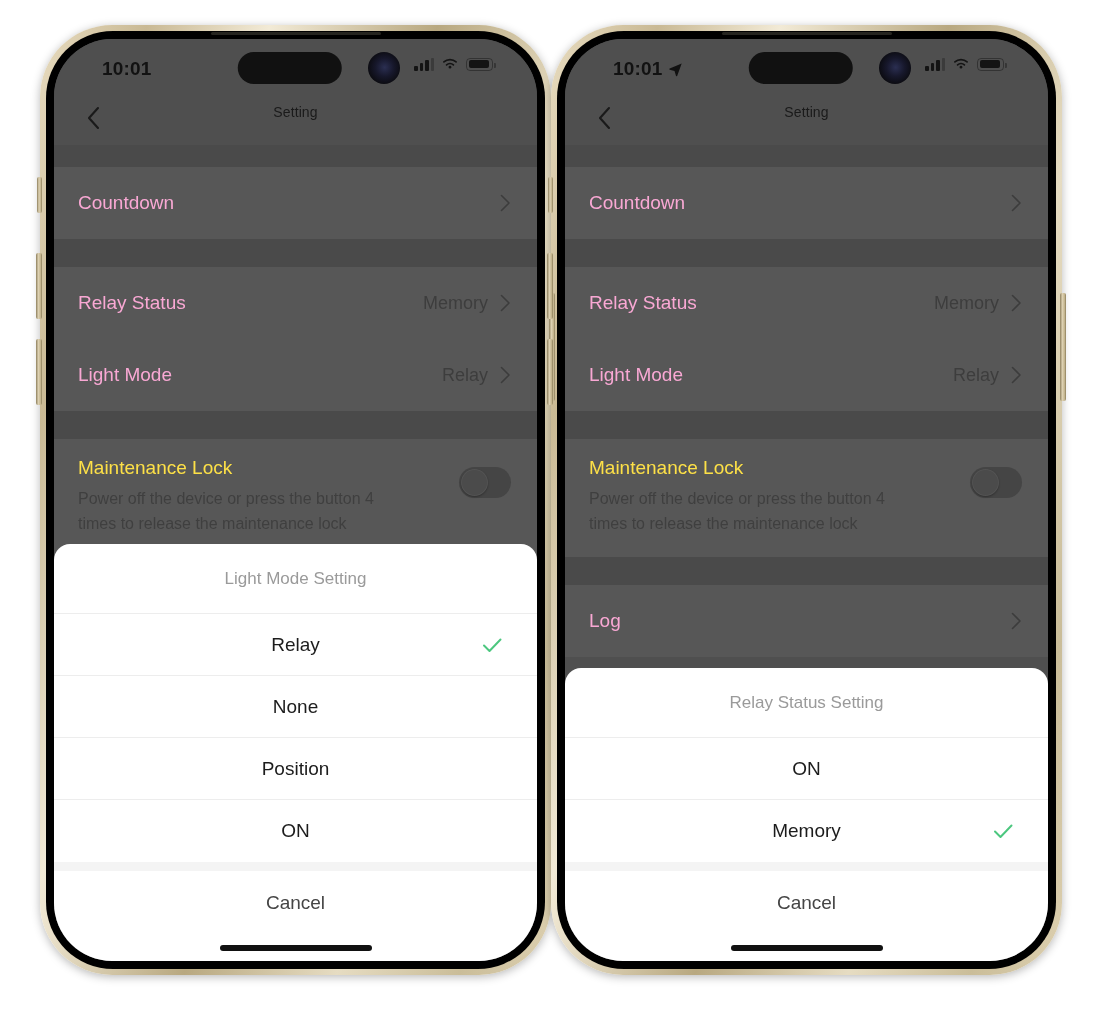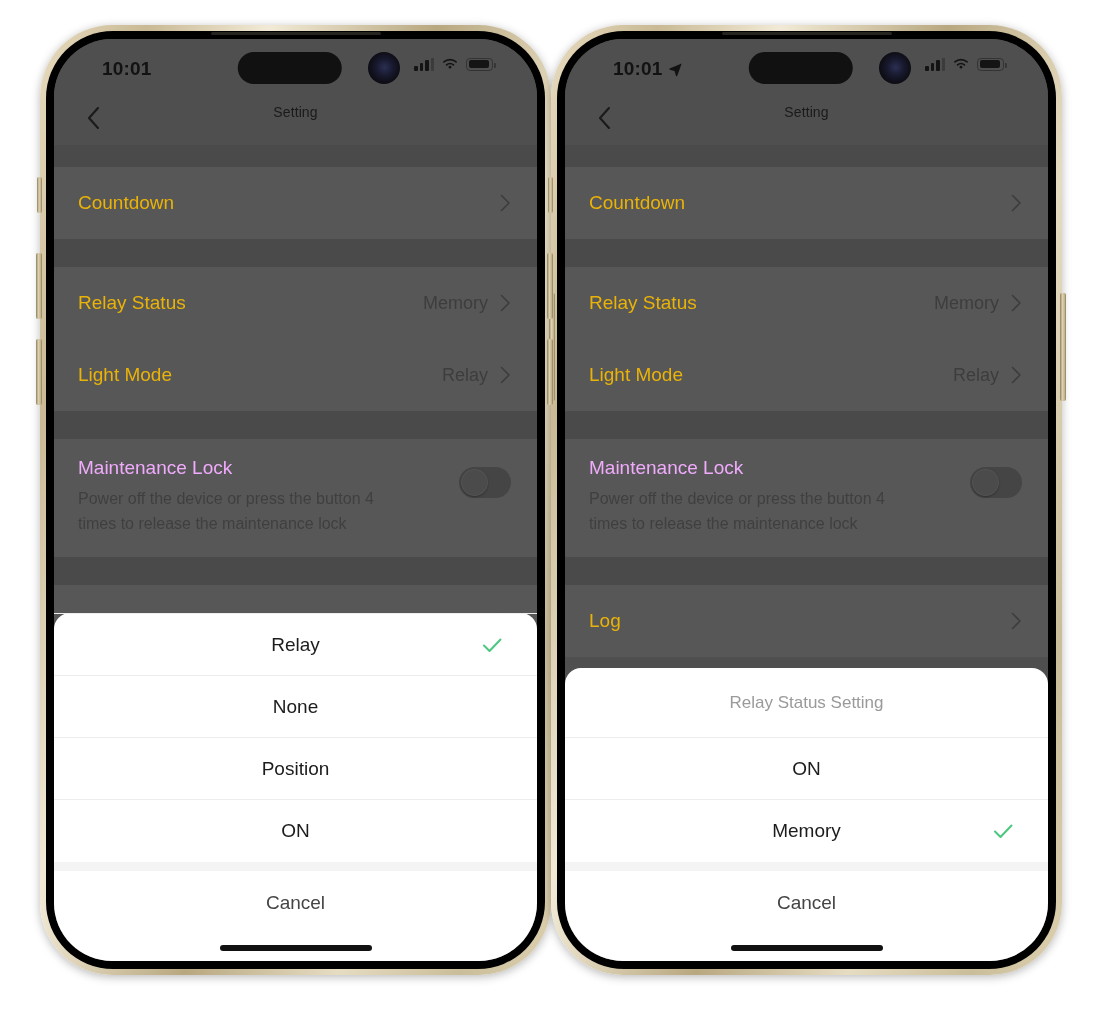--- a/index.html
+++ b/index.html
@@ -181,38 +181,38 @@
 
   .row {
     position: relative;
     min-height: 72px;
     display: flex;
     align-items: center;
     padding: 0 26px 0 24px;
   }
   .row-label {
     font-size: 19px;
-    color: #eab308;
+    color: #f9a8d4;
     flex: 1 1 auto;
   }
   .row-value {
     font-size: 18px;
     color: #2e2e2e;
     opacity: .62;
     margin-right: 12px;
   }
   .chev { width: 11px; height: 18px; opacity: .45; flex: 0 0 auto; }
 
   .row-lock {
     min-height: 118px;
     align-items: flex-start;
     padding-top: 18px;
   }
   .lock-texts { flex: 1 1 auto; padding-right: 22px; }
-  .lock-title { font-size: 19px; color: #f0abfc; margin-bottom: 8px; }
+  .lock-title { font-size: 19px; color: #fde047; margin-bottom: 8px; }
   .lock-desc  {
     font-size: 16px;
     color: #2c2c2c;
     opacity: .55;
     line-height: 1.55;
     max-width: 330px;
   }
   .toggle {
     flex: 0 0 auto;
     width: 52px; height: 31px;
@@ -384,20 +384,21 @@
             <div class="row">
               <span class="row-label">Log</span>
               <svg class="chev" viewBox="0 0 11 18">
                 <path d="M1.5 1.5L9 9l-7.5 7.5" stroke="#1d1d1d" stroke-width="1.6" fill="none" stroke-linecap="round" stroke-linejoin="round"></path>
               </svg>
             </div>
           </div>
         </div>
 
         <div class="sheet">
+          <div class="sheet-title">Light Mode Setting</div>
           <div class="sheet-opts">
             <div class="opt">
               <span>Relay</span>
               <svg class="check" viewBox="0 0 22 22">
                 <path d="M3 11.5l5.5 5.5L19.5 5.5" stroke="#4cc77f" stroke-width="2" fill="none" stroke-linecap="round" stroke-linejoin="round"></path>
               </svg>
             </div>
             <div class="opt">
               <span>None</span>
             </div>

